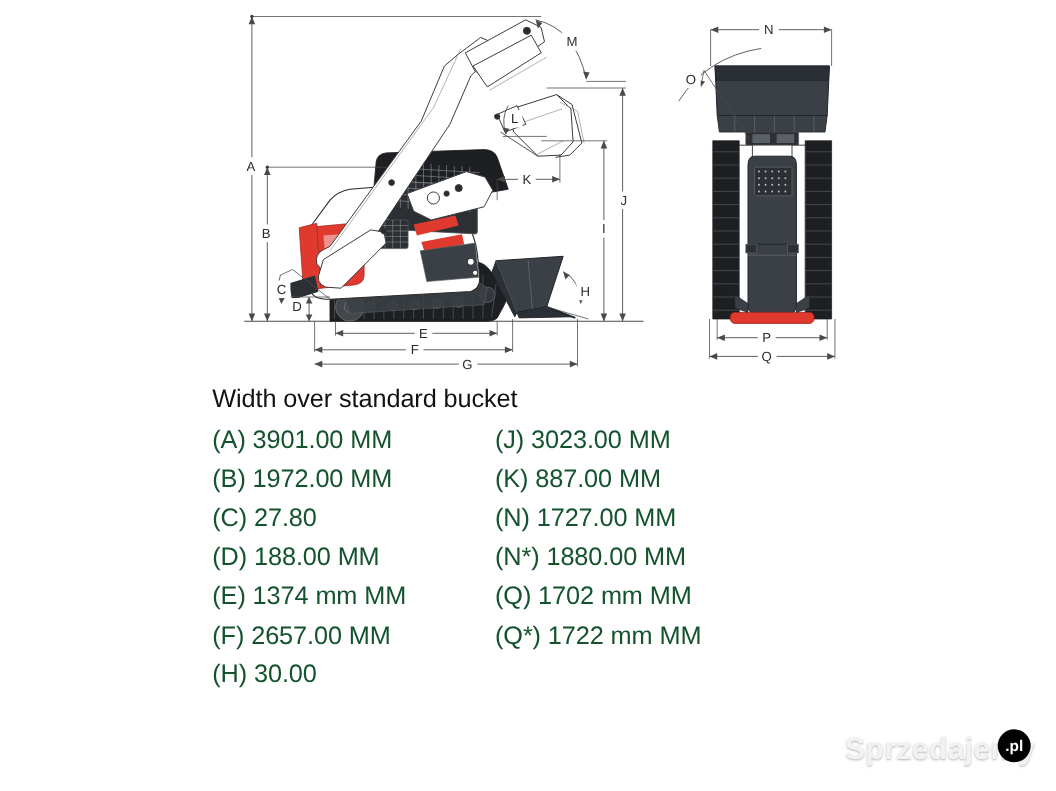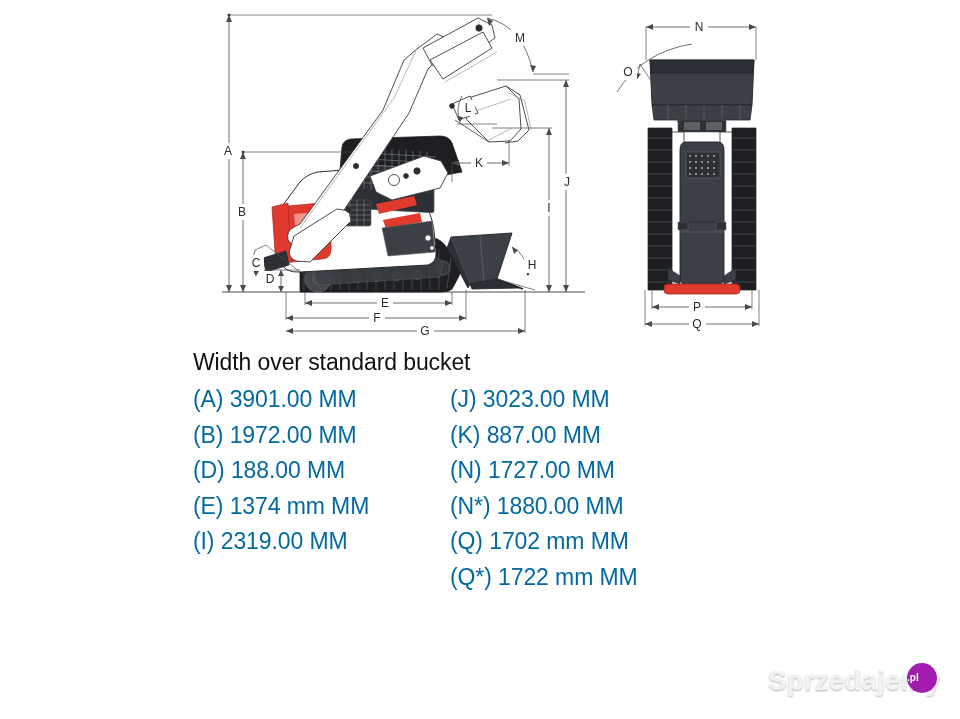--- a/index.html
+++ b/index.html
@@ -53,21 +53,21 @@
   .spec-column {
     position: absolute;
     top: 42px;
   }
   #spec-column-left  { left: 193px; }
   #spec-column-right { left: 450px; }
   .spec-item {
     font-size: 23px;
     line-height: 35.5px;
     white-space: nowrap;
-    color: #0369a1;
+    color: #14532d;
     letter-spacing: -0.1px;
   }
 
   
   #watermark {
     position: absolute;
     left: 768px;
     top: 663px;
     width: 184px;
     height: 46px;
@@ -83,26 +83,26 @@
     letter-spacing: 0px;
     white-space: nowrap;
   }
   #watermark-badge {
     position: absolute;
     left: 139px;
     top: 0px;
     width: 30px;
     height: 30px;
     border-radius: 50%;
-    background: #a21caf;
+    background: #000000;
     color: #ffffff;
-    font-size: 10px;
+    font-size: 14px;
     font-weight: bold;
     line-height: 30px;
-    text-align: left;
+    text-align: center;
   }
 </style>
 </head>
 <body>
 
 <div id="drawing-area">
   <svg id="drawing-svg" width="960" height="340" viewBox="0 0 960 340">
 
     <defs>
       <marker id="arrL" markerWidth="8" markerHeight="8" refX="7" refY="3" orient="auto" markerUnits="userSpaceOnUse">
@@ -502,23 +502,25 @@
     </g>
   </svg>
 </div>
 
 <div id="spec-block">
   <div id="spec-heading">Width over standard bucket</div>
 
   <div class="spec-column" id="spec-column-left">
     <div class="spec-item">(A) 3901.00 MM</div>
     <div class="spec-item">(B) 1972.00 MM</div>
+    <div class="spec-item">(C) 27.80</div>
     <div class="spec-item">(D) 188.00 MM</div>
     <div class="spec-item">(E) 1374 mm MM</div>
-    <div class="spec-item">(I) 2319.00 MM</div>
+    <div class="spec-item">(F) 2657.00 MM</div>
+    <div class="spec-item">(H) 30.00</div>
   </div>
 
   <div class="spec-column" id="spec-column-right">
     <div class="spec-item">(J) 3023.00 MM</div>
     <div class="spec-item">(K) 887.00 MM</div>
     <div class="spec-item">(N) 1727.00 MM</div>
     <div class="spec-item">(N*) 1880.00 MM</div>
     <div class="spec-item">(Q) 1702 mm MM</div>
     <div class="spec-item">(Q*) 1722 mm MM</div>
   </div>

